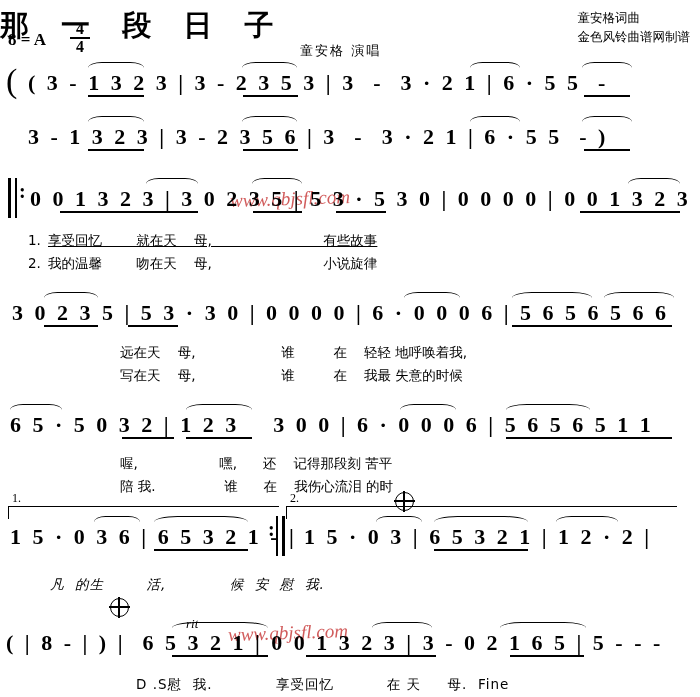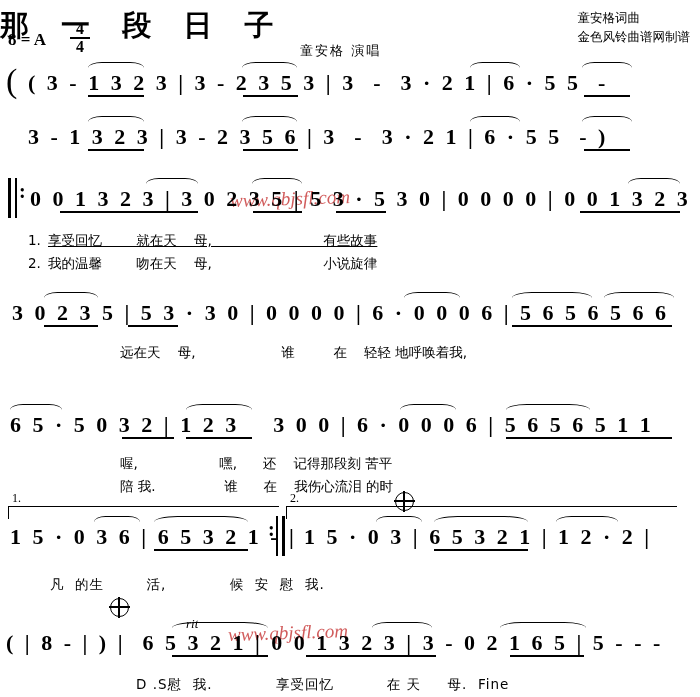--- a/index.html
+++ b/index.html
@@ -182,20 +182,21 @@
   <div class="notes" style="left:12px;top:300px;letter-spacing:3px;">3 0 2 3 5 | 5 3 · 3 0 | 0 0 0 0 | 6 · 0 0 0 6 | 5 6 5 6 5 6 6</div>
   <div class="slur" style="left:44px;top:292px;width:54px;"></div>
   <div class="underline" style="left:44px;top:325px;width:54px;"></div>
   <div class="underline" style="left:128px;top:325px;width:50px;"></div>
   <div class="slur" style="left:404px;top:292px;width:56px;"></div>
   <div class="underline" style="left:512px;top:325px;width:160px;"></div>
   <div class="slur" style="left:512px;top:292px;width:80px;"></div>
   <div class="slur" style="left:604px;top:292px;width:70px;"></div>
 
   <div class="lyric" style="left:120px;top:344px;">远在天    母,                    谁         在    轻轻 地呼唤着我,</div>
+  <div class="lyric" style="left:120px;top:367px;">写在天    母,                    谁         在    我最 失意的时候</div>
 
   <div class="notes" style="left:10px;top:412px;letter-spacing:3px;">6 5 · 5 0 3 2 | 1 2 3    3 0 0 | 6 · 0 0 0 6 | 5 6 5 6 5 1 1</div>
   <div class="slur" style="left:10px;top:404px;width:52px;"></div>
   <div class="underline" style="left:122px;top:437px;width:52px;"></div>
   <div class="underline" style="left:186px;top:437px;width:66px;"></div>
   <div class="slur" style="left:186px;top:404px;width:66px;"></div>
   <div class="slur" style="left:400px;top:404px;width:56px;"></div>
   <div class="underline" style="left:506px;top:437px;width:166px;"></div>
   <div class="slur" style="left:506px;top:404px;width:84px;"></div>
 
@@ -220,21 +221,21 @@
   <div class="notes" style="left:292px;top:524px;letter-spacing:3px;padding-left:12px;">1 5 · 0 3 | 6 5 3 2 1 | 1 2 · 2 |</div>
 
   <div class="slur" style="left:94px;top:516px;width:46px;"></div>
   <div class="underline" style="left:154px;top:549px;width:94px;"></div>
   <div class="slur" style="left:154px;top:516px;width:94px;"></div>
   <div class="slur" style="left:376px;top:516px;width:46px;"></div>
   <div class="underline" style="left:434px;top:549px;width:94px;"></div>
   <div class="slur" style="left:434px;top:516px;width:94px;"></div>
   <div class="slur" style="left:556px;top:516px;width:62px;"></div>
 
-  <div class="lyric" style="left:50px;top:576px;letter-spacing:1px;">凡  的生        活,            候  安  慰  我.</div>
+  <div class="lyric" style="left:50px;top:576px;letter-spacing:1px;font-style:italic;">凡  的生        活,            候  安  慰  我.</div>
 
   <div class="coda" style="left:110px;top:598px;"></div>
   <div class="rit" style="left:186px;top:616px;">rit</div>
   <div class="notes" style="left:6px;top:630px;letter-spacing:3px;">( | 8 - | ) |  6 5 3 2 1 | 0 0 1 3 2 3 | 3 - 0 2 1 6 5 | 5 - - -</div>
   <div class="underline" style="left:172px;top:655px;width:96px;"></div>
   <div class="slur" style="left:172px;top:622px;width:96px;"></div>
   <div class="underline" style="left:306px;top:655px;width:130px;"></div>
   <div class="slur" style="left:372px;top:622px;width:60px;"></div>
   <div class="underline" style="left:510px;top:655px;width:74px;"></div>
   <div class="slur" style="left:500px;top:622px;width:86px;"></div>

